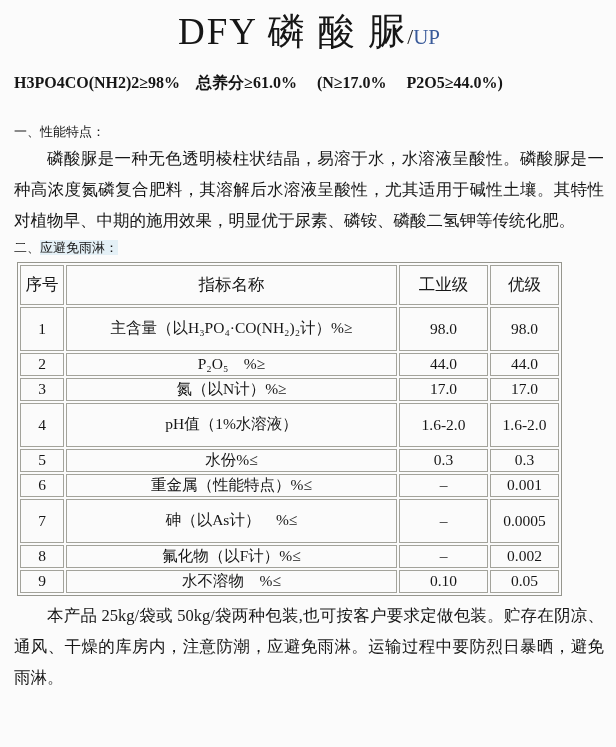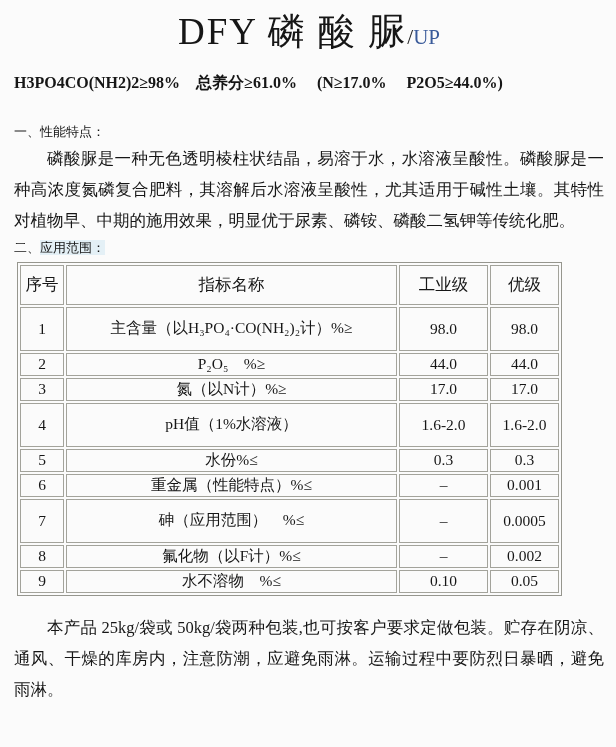--- a/index.html
+++ b/index.html
@@ -53,21 +53,21 @@
     line-height:31px;
     text-indent:2em;
     text-align:justify;
     margin:0;
   }
 
   
   table.spec-table{
     table-layout:fixed;
     width:543px;
-    margin:2px 0 16px 3px;
+    margin:2px 0 4px 3px;
     border-collapse:separate;
     border-spacing:2px;
     border:1px solid #96968e;
   }
   table.spec-table th, table.spec-table td{
     border:1px solid var(--table_border);
     text-align:center;
     vertical-align:middle;
     font-weight:normal;
     font-size:15.5px;
@@ -89,21 +89,21 @@
 <div class="doc">
 
   <h1 class="title-line"><span>DFY 磷 酸 脲</span><span class="title-suffix-slash">/</span><span class="title-suffix">UP</span></h1>
 
   <div class="spec-line">H3PO4CO(NH2)2≥98%　总养分≥61.0%　 (N≥17.0%　 P2O5≥44.0%)</div>
 
   <div class="sections">
     <div class="heading">一、性能特点：</div>
     <p class="para">磷酸脲是一种无色透明棱柱状结晶，易溶于水，水溶液呈酸性。磷酸脲是一种高浓度氮磷复合肥料，其溶解后水溶液呈酸性，尤其适用于碱性土壤。其特性对植物早、中期的施用效果，明显优于尿素、磷铵、磷酸二氢钾等传统化肥。</p>
 
-    <div class="heading"><span>二、</span><span class="hl">应用范围：</span></div>
+    <div class="heading"><span>二、</span><span class="hl">应避免雨淋：</span></div>
 
     <table class="spec-table">
       <colgroup>
         <col class="c-no">
           <col class="c-name">
           <col class="c-ind">
           <col class="c-pre">
       </colgroup>
       <tbody>
         <tr class="h-row">
@@ -143,21 +143,21 @@
           <td>0.3</td>
         </tr>
         <tr class="short">
           <td>6</td>
           <td>重金属（性能特点）%≤</td>
           <td>–</td>
           <td>0.001</td>
         </tr>
         <tr class="tall">
           <td>7</td>
-          <td>砷（应用范围）　%≤</td>
+          <td>砷（以As计）　%≤</td>
           <td>–</td>
           <td>0.0005</td>
         </tr>
         <tr class="short">
           <td>8</td>
           <td>氟化物（以F计）%≤</td>
           <td>–</td>
           <td>0.002</td>
         </tr>
         <tr class="short">

